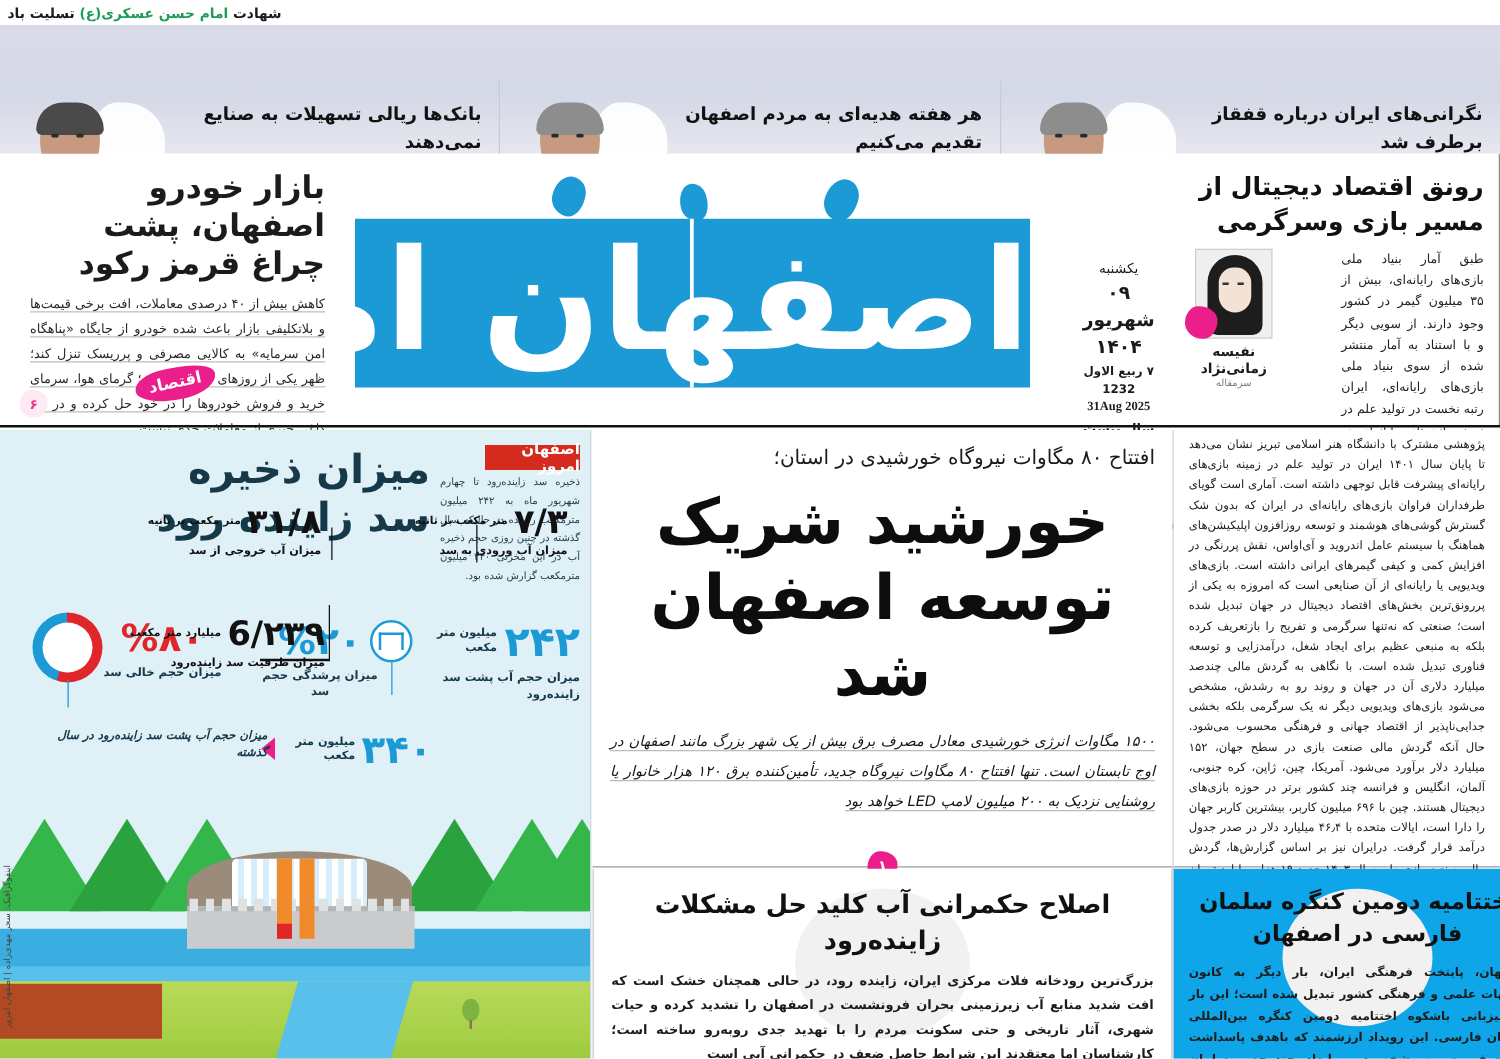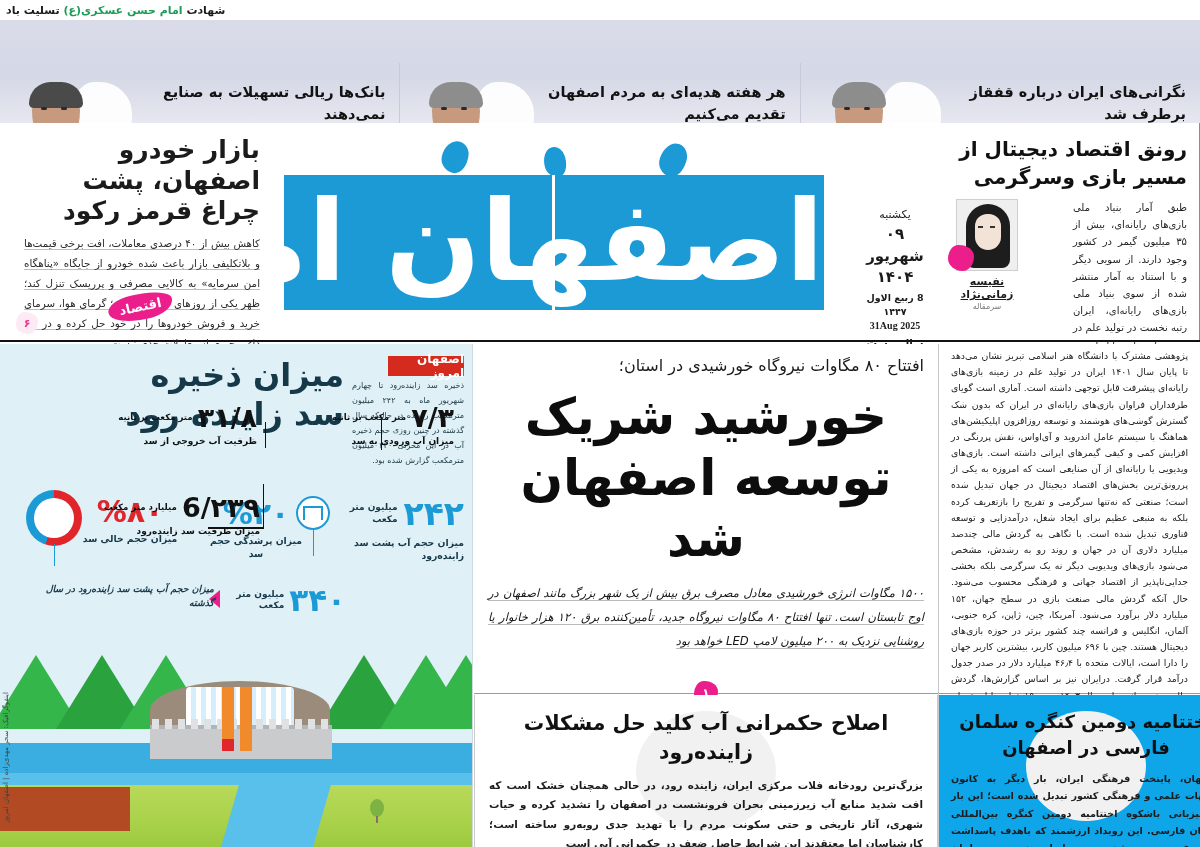--- a/index.html
+++ b/index.html
@@ -165,21 +165,21 @@
   .authorphoto .ahair { position:absolute; top:4px; left:9px; width:44px;height:64px;
      background:#1d1d1d; border-radius:22px 22px 8px 8px; }
   .authorphoto .aface { position:absolute; top:14px; left:18px; width:26px;height:36px;
      background:#f3e2d6; border-radius:13px 13px 14px 14px; }
   .authorphoto .aeye1,.authorphoto .aeye2 { position:absolute; top:26px; width:5px;height:2px;background:#333; }
   .authorphoto .aeye1 { left:21px; } .authorphoto .aeye2 { left:33px; }
   .authordot {
     position:absolute; left:-2px; top:46px; width:26px; height:26px; background:#ec1e8c;
     border-radius: 40% 58% 44% 56% / 52% 44% 56% 48%;
   }
-  .authorname { font-size:11px; font-weight:bold; color:#1b1b1b; margin-top:4px;text-decoration:underline; }
+  .authorname { font-size:11px; font-weight:bold; color:#1b1b1b; margin-top:4px; }
   .authorrole { font-size:8px; color:#7a7a7a; margin-top:1px; }
 
   
   .body-row {
     position:absolute; top:344px; left:0; width:1200px; height:503px;
   }
 
   
   .info {
     position:absolute; top:0; left:0; width:473px; height:503px;
@@ -463,21 +463,21 @@
       <div class="logo-dot d3"></div>
       <div class="logo-box">
         <div class="logo-text">اصفهان امروز</div>
       </div>
       <div class="logo-div"></div>
     </div>
 
     <div class="mast-date">
       <div class="md-day">یکشنبه</div>
       <div class="md-date">۰۹ شهریور ۱۴۰۴</div>
-      <div class="md-hij">8 ربیع الاول ۱۴۴۷</div>
+      <div class="md-hij">۷ ربیع الاول 1232</div>
       <div class="md-greg">31Aug 2025</div>
       <div class="md-year">سال بیست و یکم</div>
       <div class="md-issue">شماره ۵۲۴۵</div>
       <div class="md-price">۸ صفحه | ۱۰ هزار تومان</div>
       <div class="md-site">www.esfahanemrooz.ir</div>
     </div>
 
     <div class="mast-right">
       <h2>رونق اقتصاد دیجیتال از مسیر بازی وسرگرمی</h2>
       <div class="cols">
@@ -561,21 +561,21 @@
             <div class="tr"></div>
           </div>
         <div class="sidetag-box"></div>
       </div>
 
       <div class="stat statdark s318">
         <div class="statrow">
           <div class="num">۳۱/۸</div>
           <div class="unit">متر مکعب بر ثانیه</div>
         </div>
-        <div class="cap">ظرفیت آب خروجی از سد</div>
+        <div class="cap">میزان آب خروجی از سد</div>
       </div>
 
       <div class="stat statdark s73">
         <div class="statrow">
           <div class="num">۷/۳</div>
           <div class="unit">متر مکعب بر ثانیه</div>
         </div>
         <div class="cap">میزان آب ورودی به سد</div>
       </div>
 

